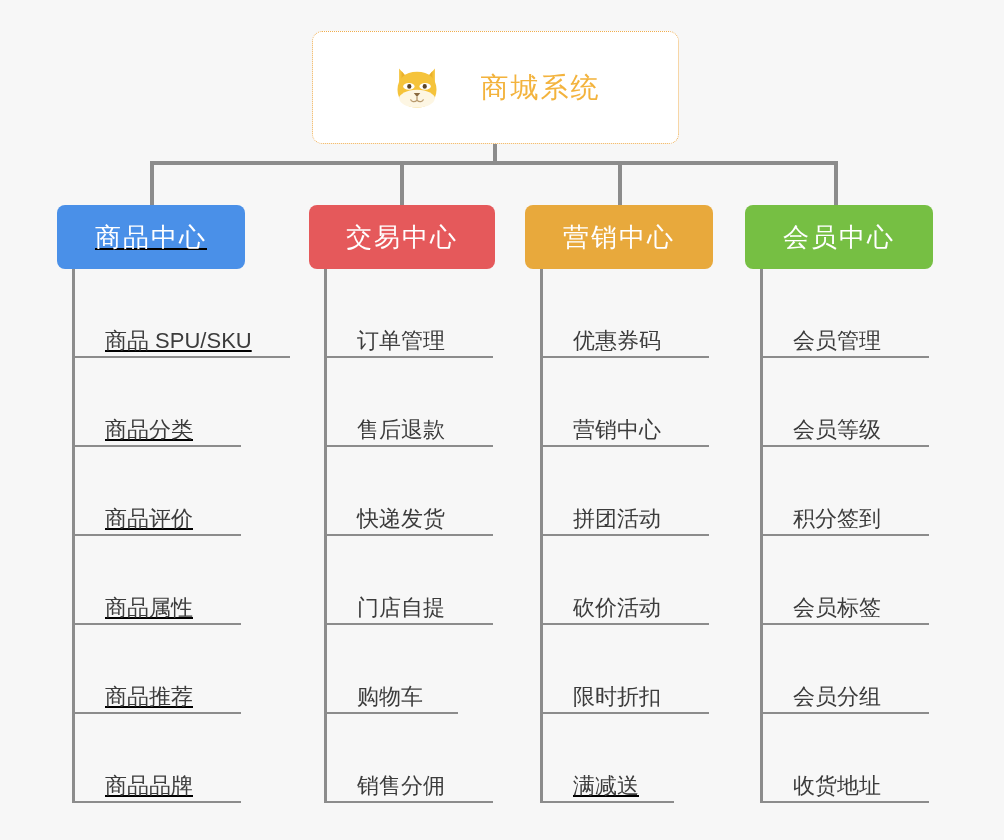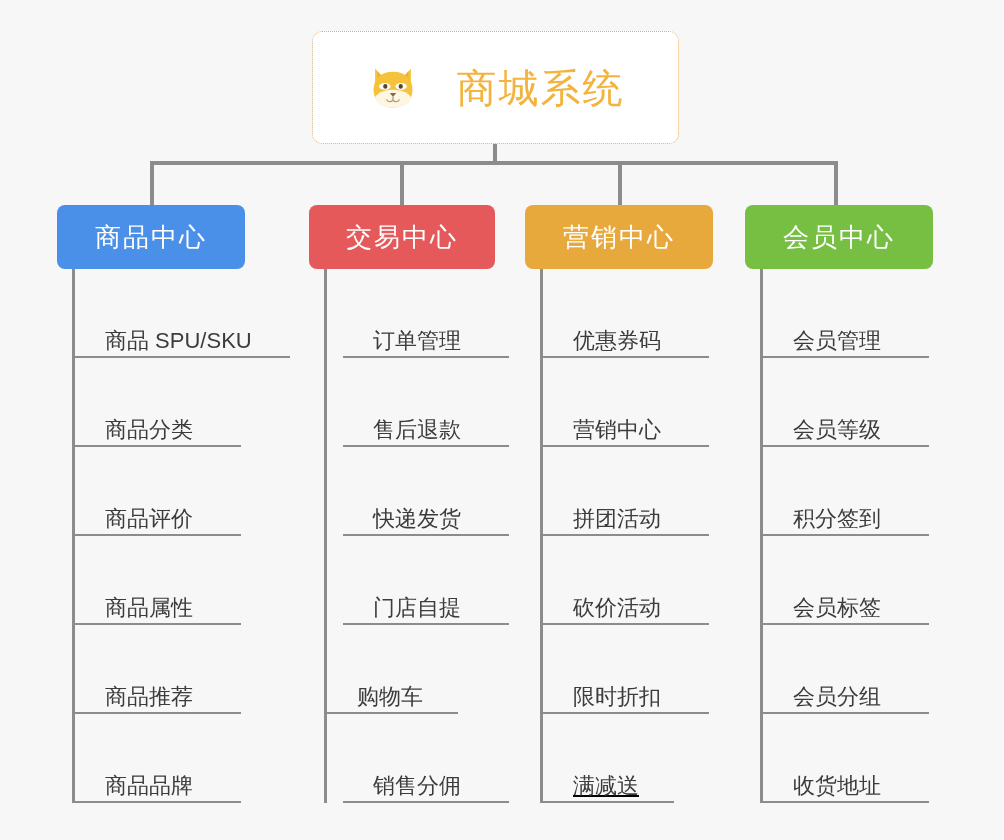--- a/index.html
+++ b/index.html
@@ -36,21 +36,21 @@
     justify-content: center;
     gap: 14px;
   }
   .root-icon {
     width: 52px;
     height: 52px;
     flex: 0 0 auto;
     display: block;
   }
   .root-title {
-    font-size: 40px;
+    font-size: 28px;
     color: #f3b33d;
     letter-spacing: 2px;
     line-height: 1;
     white-space: nowrap;
     margin-left: 24px;
   }
 
   
   .conn {
     position: absolute;
@@ -76,21 +76,21 @@
   .drop-1 { left: 150px; }
   .drop-2 { left: 400px; }
   .drop-3 { left: 618px; }
   .drop-4 { left: 834px; }
 
   
   .column {
     position: absolute;
     top: 205px;
   }
-  .col-1 { left: 57px;  width: 188px; }
+  .col-1 { left: 57px;  width: 188px; text-decoration: underline; }
   .col-2 { left: 309px; width: 186px; }
   .col-3 { left: 525px; width: 188px; }
   .col-4 { left: 745px; width: 188px; }
 
   .cat-box {
     height: 64px;
     border-radius: 8px;
     display: flex;
     align-items: center;
     justify-content: center;
@@ -117,21 +117,21 @@
   }
   .item-label {
     font-size: 22px;
     color: #3c3c3c;
     white-space: nowrap;
     line-height: 1.05;
   }
   
   .item.w-a { width: 215px; }
   .item.w-b { width: 166px; }
-  .item.w-c { width: 166px; margin-left: 16px; }
+  .item.w-c { width: 166px; }
   .item.w-d { width: 166px; }
   .item.narrow { width: 131px; }
 </style>
 </head>
 <body style="background: rgb(247, 247, 247);">
 
 <div id="canvas">
 
   <div class="root-node" style="border-color: rgb(240, 173, 78);">
     <svg class="root-icon" viewBox="0 0 64 64">

